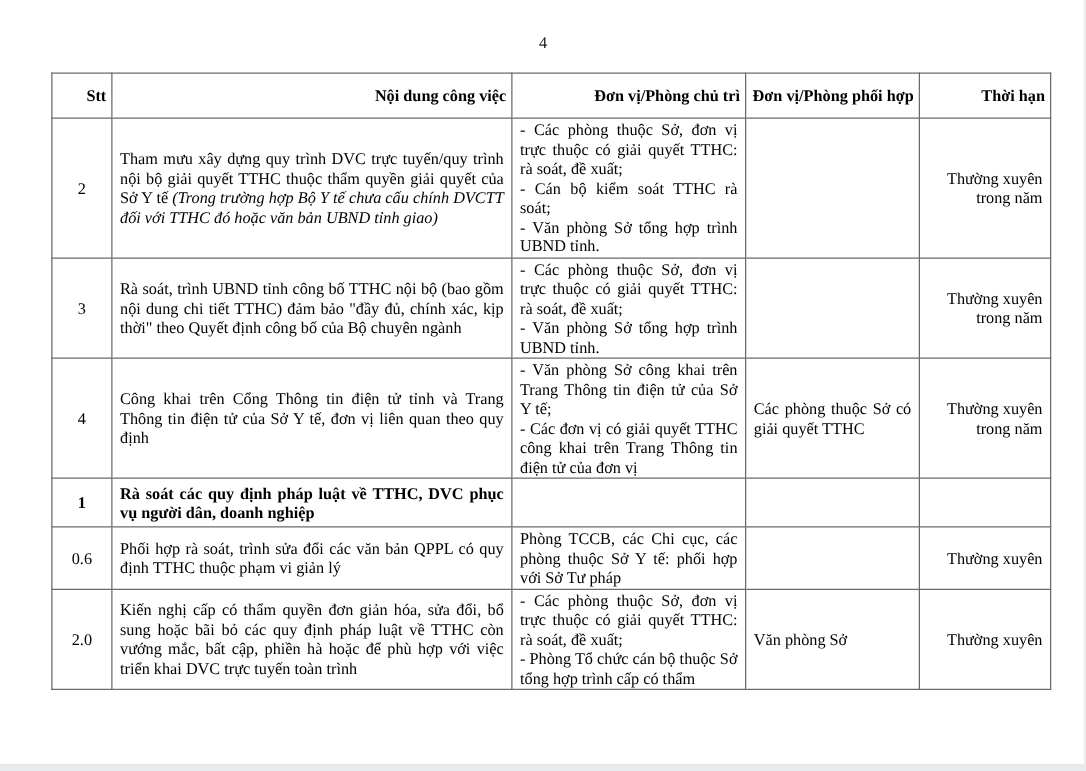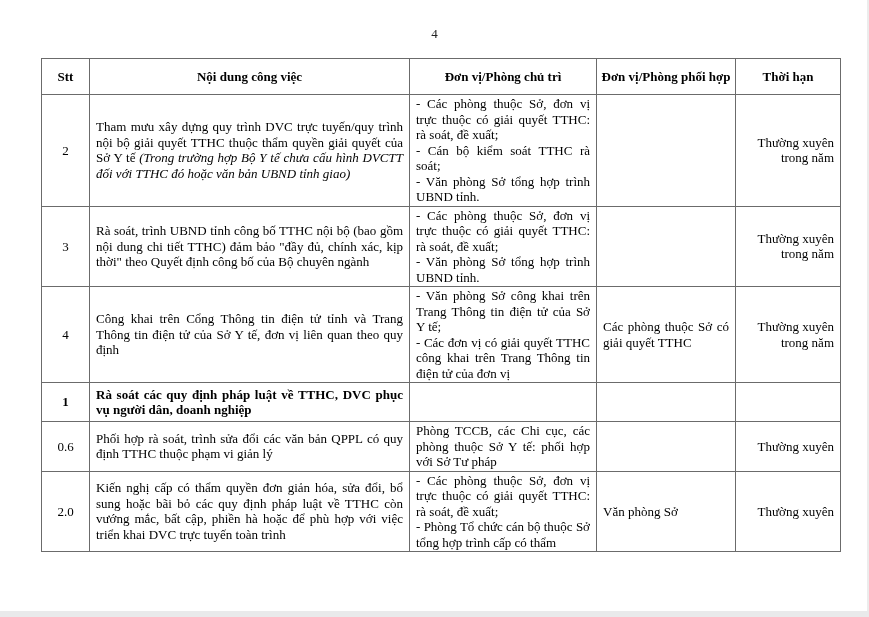--- a/index.html
+++ b/index.html
@@ -17,21 +17,21 @@
     position:absolute; left:41px; top:58px; width:799px;
     border-collapse:collapse; table-layout:fixed;
   }
   .plan-table th, .plan-table td {
     border:1px solid #6b6b6b;
     font-size:13px;
     vertical-align:middle;
     overflow:hidden;
   }
   .plan-table th {
-    font-weight:bold; text-align:center;
+    font-weight:bold; text-align:right;
     line-height:15px; padding:2px 4px;
   }
   .plan-table td { padding:1px 6px; line-height:15.5px;margin-top:41px; }
   tr.h-header { height:36px; }
   tr.h-r2  { height:109px; }
   tr.h-r3  { height:78px; }
   tr.h-r4  { height:96px; }
   tr.h-sec { height:29px; }
   tr.h-r1  { height:39px; }
   tr.h-r11 { height:48px; }
@@ -74,21 +74,21 @@
         <th>Nội dung công việc</th>
         <th>Đơn vị/Phòng chủ trì</th>
         <th>Đơn vị/Phòng phối hợp</th>
         <th>Thời hạn</th>
       </tr>
     </thead>
     <tbody>
 
       <tr class="h-r2">
         <td class="c-stt">2</td>
-        <td class="c-content"><span>Tham mưu xây dựng quy trình DVC trực tuyến/quy trình nội bộ giải quyết TTHC thuộc thẩm quyền giải quyết của Sở Y tế</span><span class="italic"> (Trong trường hợp Bộ Y tế chưa cấu hình DVCTT đối với TTHC đó hoặc văn bản UBND tỉnh giao)</span></td>
+        <td class="c-content"><span>Tham mưu xây dựng quy trình DVC trực tuyến/quy trình nội bộ giải quyết TTHC thuộc thẩm quyền giải quyết của Sở Y tế</span><span class="italic"> (Trong trường hợp Bộ Y tế chưa cấu chính DVCTT đối với TTHC đó hoặc văn bản UBND tỉnh giao)</span></td>
         <td class="c-lead">- Các phòng thuộc Sở, đơn vị trực thuộc có giải quyết TTHC: rà soát, đề xuất;
 - Cán bộ kiểm soát TTHC rà soát;
 - Văn phòng Sở tổng hợp trình UBND tỉnh.</td>
         <td class="c-coord"></td>
         <td class="c-deadline">Thường xuyên trong năm</td>
       </tr>
 
       <tr class="h-r3">
         <td class="c-stt">3</td>
         <td class="c-content">Rà soát, trình UBND tỉnh công bố TTHC nội bộ (bao gồm nội dung chi tiết TTHC) đảm bảo "đầy đủ, chính xác, kịp thời" theo Quyết định công bố của Bộ chuyên ngành</td>

